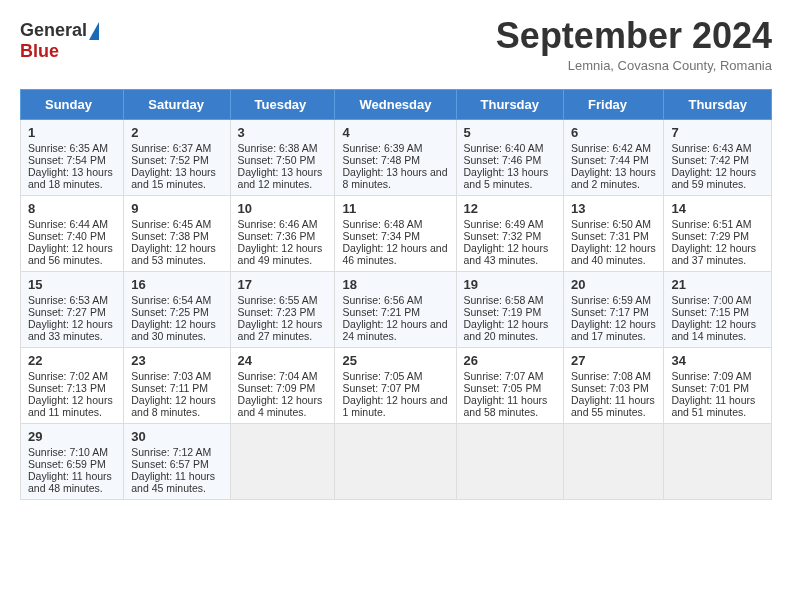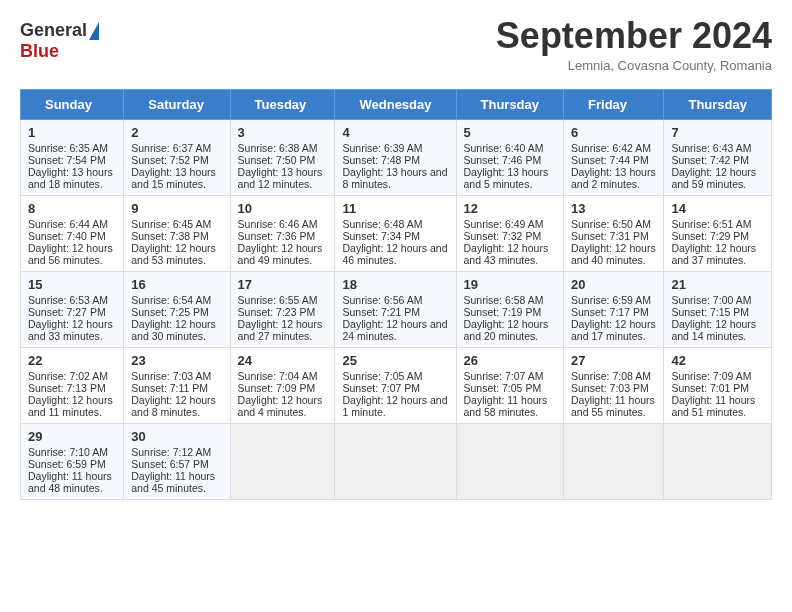--- a/index.html
+++ b/index.html
@@ -154,21 +154,21 @@
         <td><span class="day-num">20</span>Sunrise: 6:59 AM<br>Sunset: 7:17 PM<br>Daylight: 12 hours and 17 minutes.</td>
         <td><span class="day-num">21</span>Sunrise: 7:00 AM<br>Sunset: 7:15 PM<br>Daylight: 12 hours and 14 minutes.</td>
       </tr>
       <tr>
         <td><span class="day-num">22</span>Sunrise: 7:02 AM<br>Sunset: 7:13 PM<br>Daylight: 12 hours and 11 minutes.</td>
         <td><span class="day-num">23</span>Sunrise: 7:03 AM<br>Sunset: 7:11 PM<br>Daylight: 12 hours and 8 minutes.</td>
         <td><span class="day-num">24</span>Sunrise: 7:04 AM<br>Sunset: 7:09 PM<br>Daylight: 12 hours and 4 minutes.</td>
         <td><span class="day-num">25</span>Sunrise: 7:05 AM<br>Sunset: 7:07 PM<br>Daylight: 12 hours and 1 minute.</td>
         <td><span class="day-num">26</span>Sunrise: 7:07 AM<br>Sunset: 7:05 PM<br>Daylight: 11 hours and 58 minutes.</td>
         <td><span class="day-num">27</span>Sunrise: 7:08 AM<br>Sunset: 7:03 PM<br>Daylight: 11 hours and 55 minutes.</td>
-        <td><span class="day-num">42</span>Sunrise: 7:09 AM<br>Sunset: 7:01 PM<br>Daylight: 11 hours and 51 minutes.</td>
+        <td><span class="day-num">34</span>Sunrise: 7:09 AM<br>Sunset: 7:01 PM<br>Daylight: 11 hours and 51 minutes.</td>
       </tr>
       <tr>
         <td><span class="day-num">29</span>Sunrise: 7:10 AM<br>Sunset: 6:59 PM<br>Daylight: 11 hours and 48 minutes.</td>
         <td><span class="day-num">30</span>Sunrise: 7:12 AM<br>Sunset: 6:57 PM<br>Daylight: 11 hours and 45 minutes.</td>
         <td class="empty-cell"></td>
         <td class="empty-cell"></td>
         <td class="empty-cell"></td>
         <td class="empty-cell"></td>
         <td class="empty-cell"></td>
       </tr>

